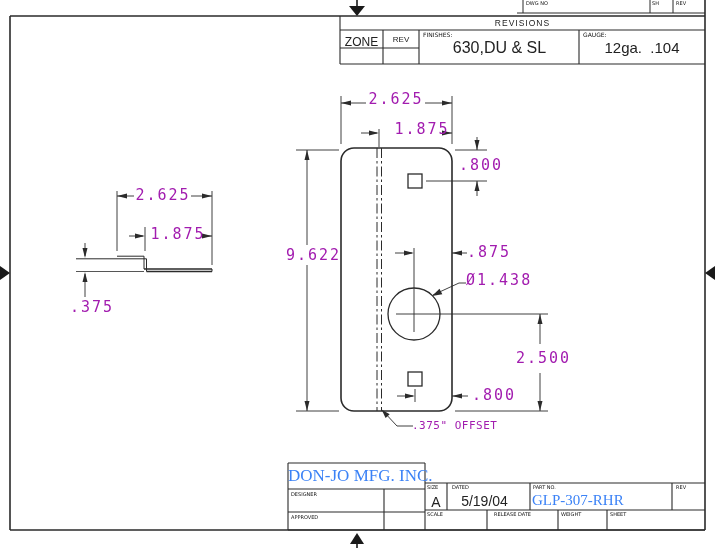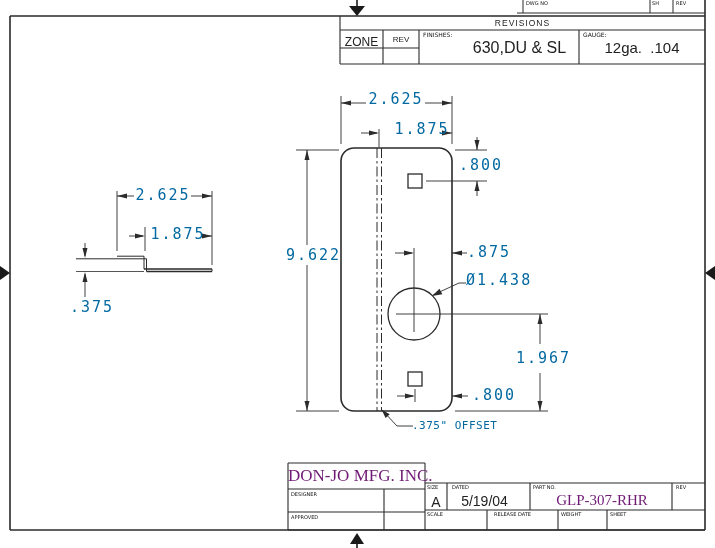--- a/index.html
+++ b/index.html
@@ -1,28 +1,28 @@
 <!DOCTYPE html>
 <html><head>
 <meta charset="utf-8">
 <style>
   html,body{margin:0;padding:0;background:#fff;}
   #sheet{position:relative;width:715px;height:548px;background:#fff;overflow:hidden;
          font-family:"DejaVu Sans",sans-serif;color:#1c1c1c;}
   svg{position:absolute;left:0;top:0;}
   .dim{position:absolute;font-family:"DejaVu Sans Mono",monospace;font-size:15px;
-       letter-spacing:2px;color:#0369a1;text-align:center;line-height:14px;white-space:pre;}
+       letter-spacing:2px;color:#a21caf;text-align:center;line-height:14px;white-space:pre;}
   .dim.sm{font-size:11px;letter-spacing:.5px;}
   .dim.bg{background:#fff;padding:0 2px;}
   .cad{position:absolute;font-family:Liberation Sans, sans-serif;color:#222;
        text-align:center;white-space:pre;}
   .lbl{position:absolute;font-family:"DejaVu Sans",sans-serif;font-size:5px;
        color:#111;line-height:6px;letter-spacing:0;white-space:nowrap;}
-  .serif{position:absolute;font-family:"Liberation Serif",serif;color:#701a75;
-         text-align:center;white-space:nowrap;}
+  .serif{position:absolute;font-family:"Liberation Serif",serif;color:#3b82f6;
+         white-space:nowrap;}
 </style>
 </head>
 <body>
 
 <div id="sheet">
 
 <svg width="715" height="548" viewBox="0 0 715 548">
   <g stroke="#2b2b2b" fill="none">
 
     <g stroke-width="1.6">
@@ -135,31 +135,31 @@
 </svg>
 
 <div class="lbl" style="left:526px;top:0px;">DWG NO</div>
 <div class="lbl" style="left:652px;top:0px;">SH</div>
 <div class="lbl" style="left:676px;top:0px;">REV</div>
 
 <div class="cad" style="left:340px;top:18px;width:365px;font-size:8.5px;letter-spacing:1px;">REVISIONS</div>
 <div class="cad" style="left:340px;top:35px;width:43px;font-size:12px;">ZONE</div>
 <div class="cad" style="left:383px;top:35px;width:36px;font-size:8px;">REV</div>
 <div class="lbl" style="left:423px;top:32px;font-size:6px;">FINISHES:</div>
-<div class="cad" style="left:420px;top:39px;width:159px;font-size:16px;padding-left:20px;">630,DU &amp; SL</div>
+<div class="cad" style="left:420px;top:39px;width:159px;font-size:16px;">630,DU &amp; SL</div>
 <div class="lbl" style="left:583px;top:32px;font-size:6px;">GAUGE:</div>
 <div class="cad" style="left:581px;top:39px;width:122px;font-size:15px;">12ga.  .104</div>
 
 <div class="dim" style="left:368px;top:92px;width:56px;">2.625</div>
 <div class="dim" style="left:394px;top:122px;width:56px;">1.875</div>
 <div class="dim bg" style="left:284px;top:248px;width:48px;">9.622</div>
 <div class="dim" style="left:459px;top:158px;width:44px;">.800</div>
 <div class="dim" style="left:467px;top:245px;width:42px;">.875</div>
 <div class="dim" style="left:466px;top:273px;width:92px;text-align:left;">Ø1.438</div>
-<div class="dim bg" style="left:514px;top:351px;width:48px;">1.967</div>
+<div class="dim bg" style="left:514px;top:351px;width:48px;">2.500</div>
 <div class="dim" style="left:472px;top:388px;width:44px;">.800</div>
 <div class="dim sm" style="left:412px;top:419px;width:78px;text-align:left;">.375" OFFSET</div>
 
 <div class="dim" style="left:134px;top:188px;width:58px;">2.625</div>
 <div class="dim" style="left:150px;top:227px;width:56px;">1.875</div>
 <div class="dim" style="left:70px;top:300px;width:40px;text-align:left;">.375</div>
 
 <div class="serif" style="left:288px;top:466px;width:137px;font-size:17px;">DON-JO MFG. INC.</div>
 <div class="lbl" style="left:291px;top:491px;">DESIGNER</div>
 <div class="lbl" style="left:291px;top:514px;">APPROVED</div>

